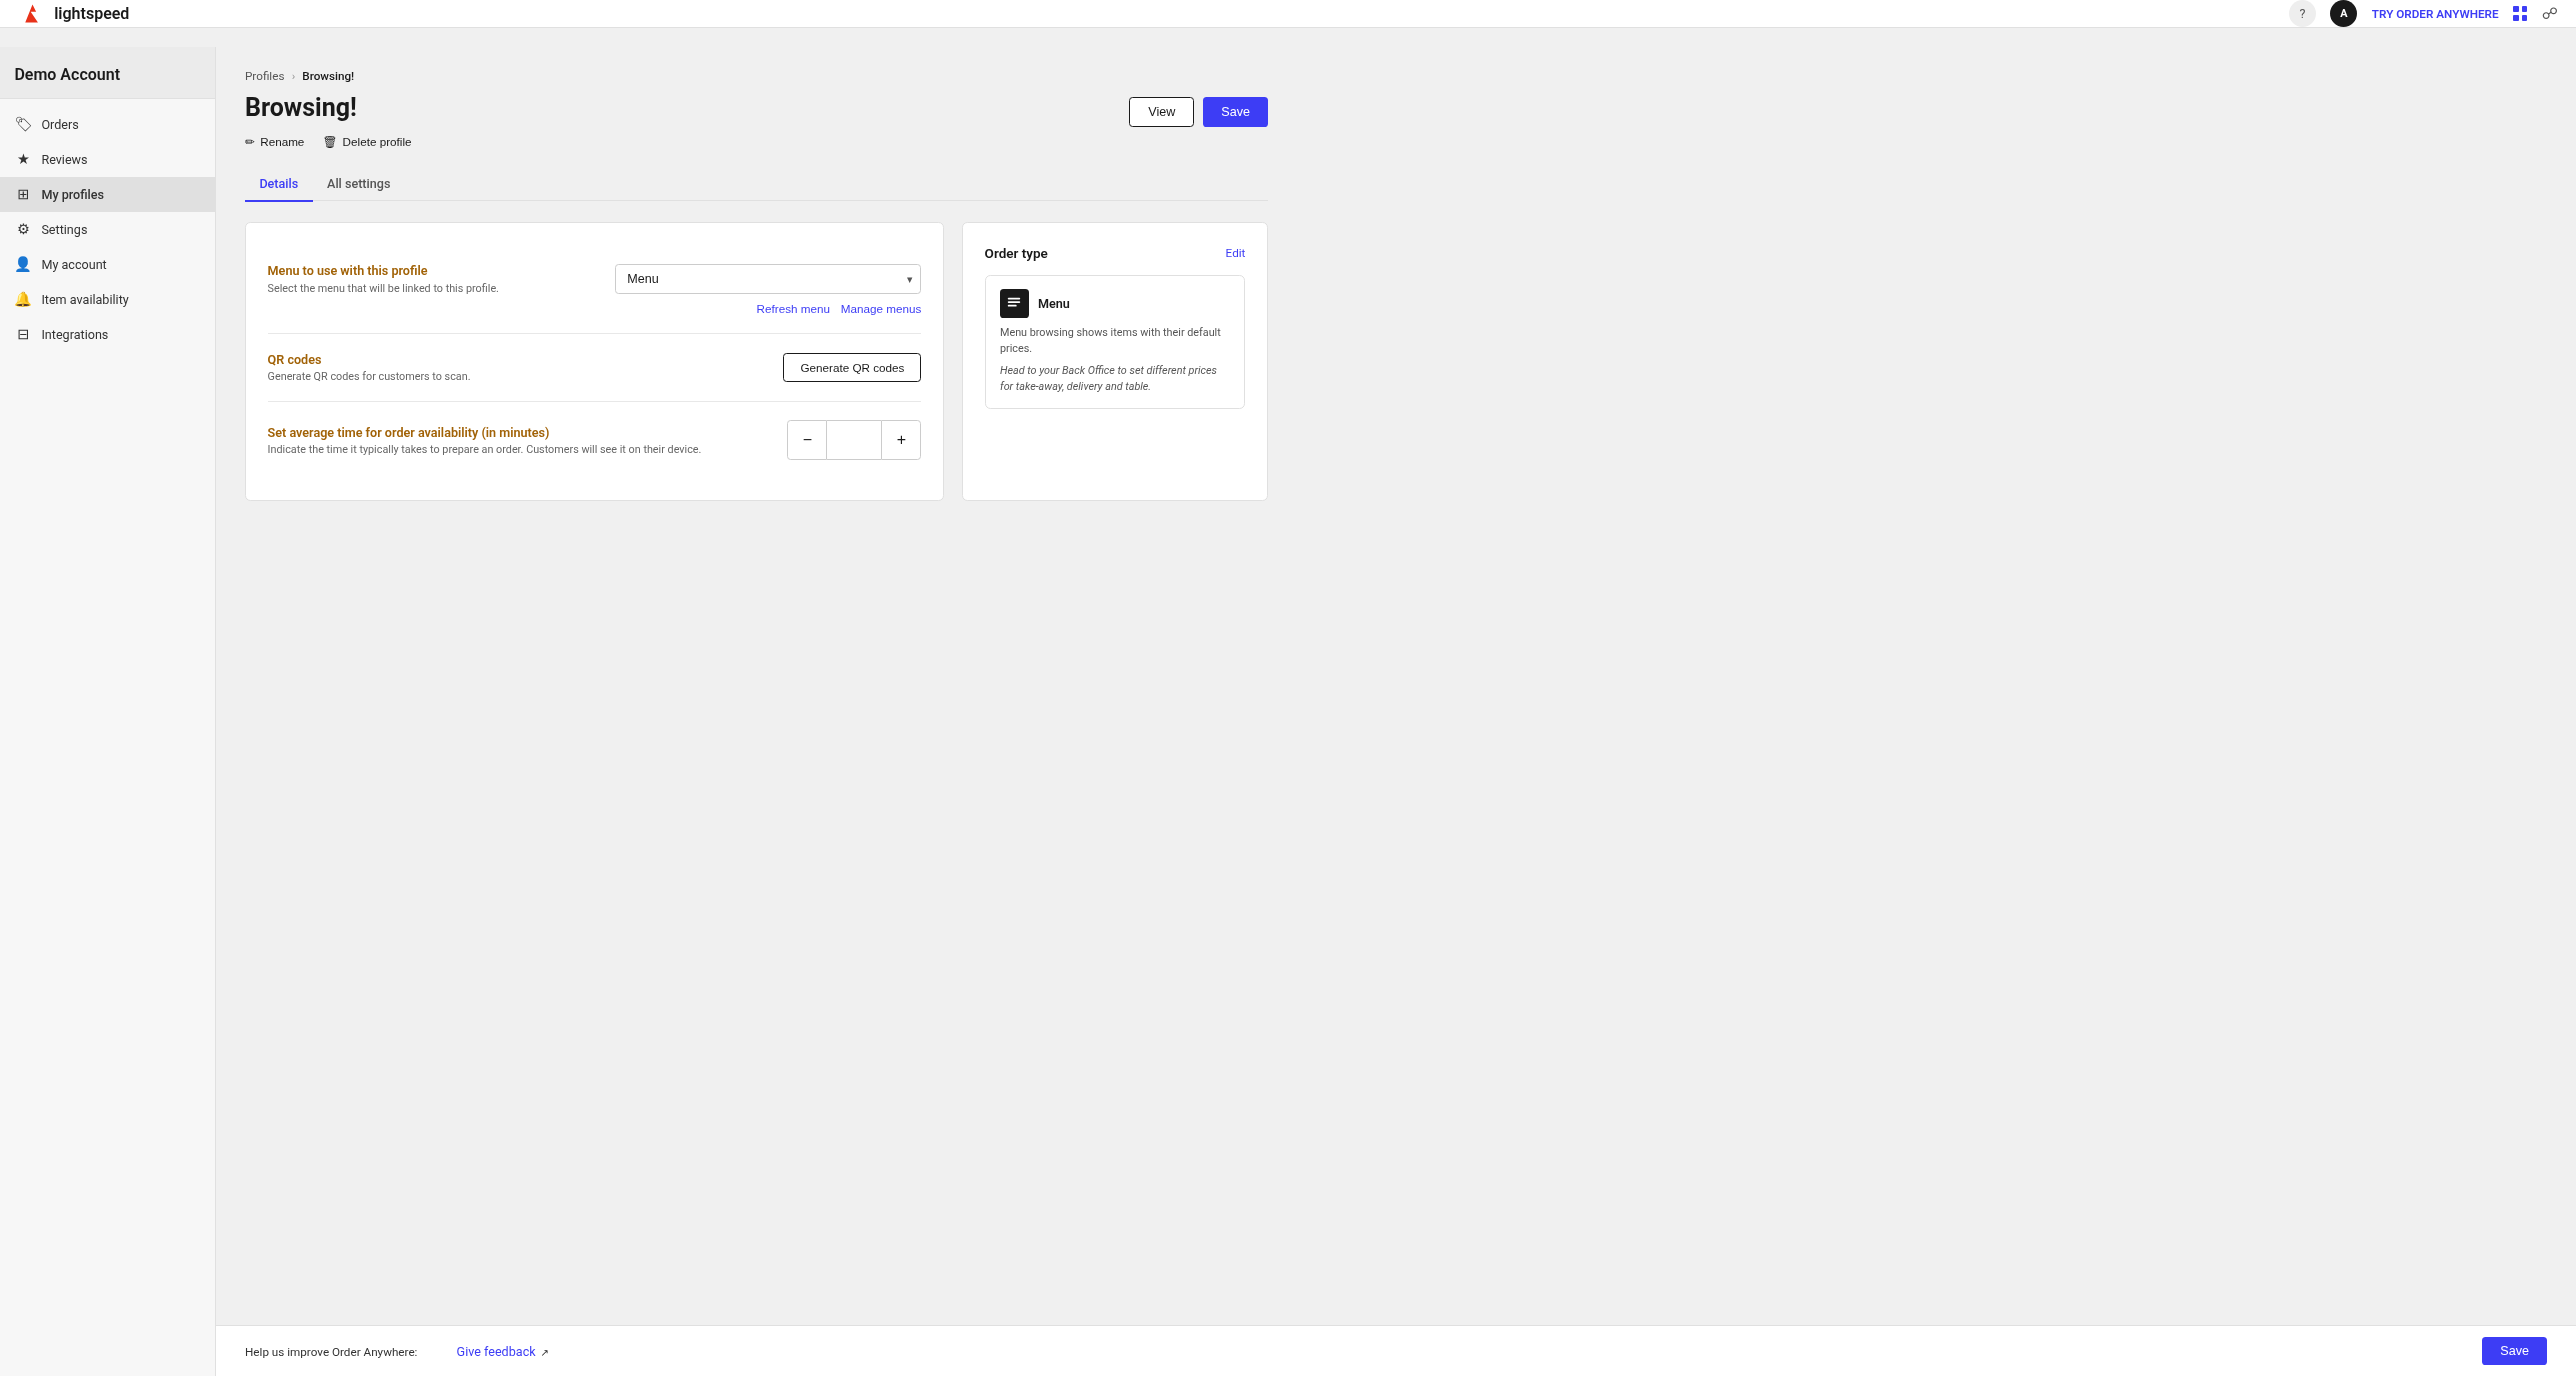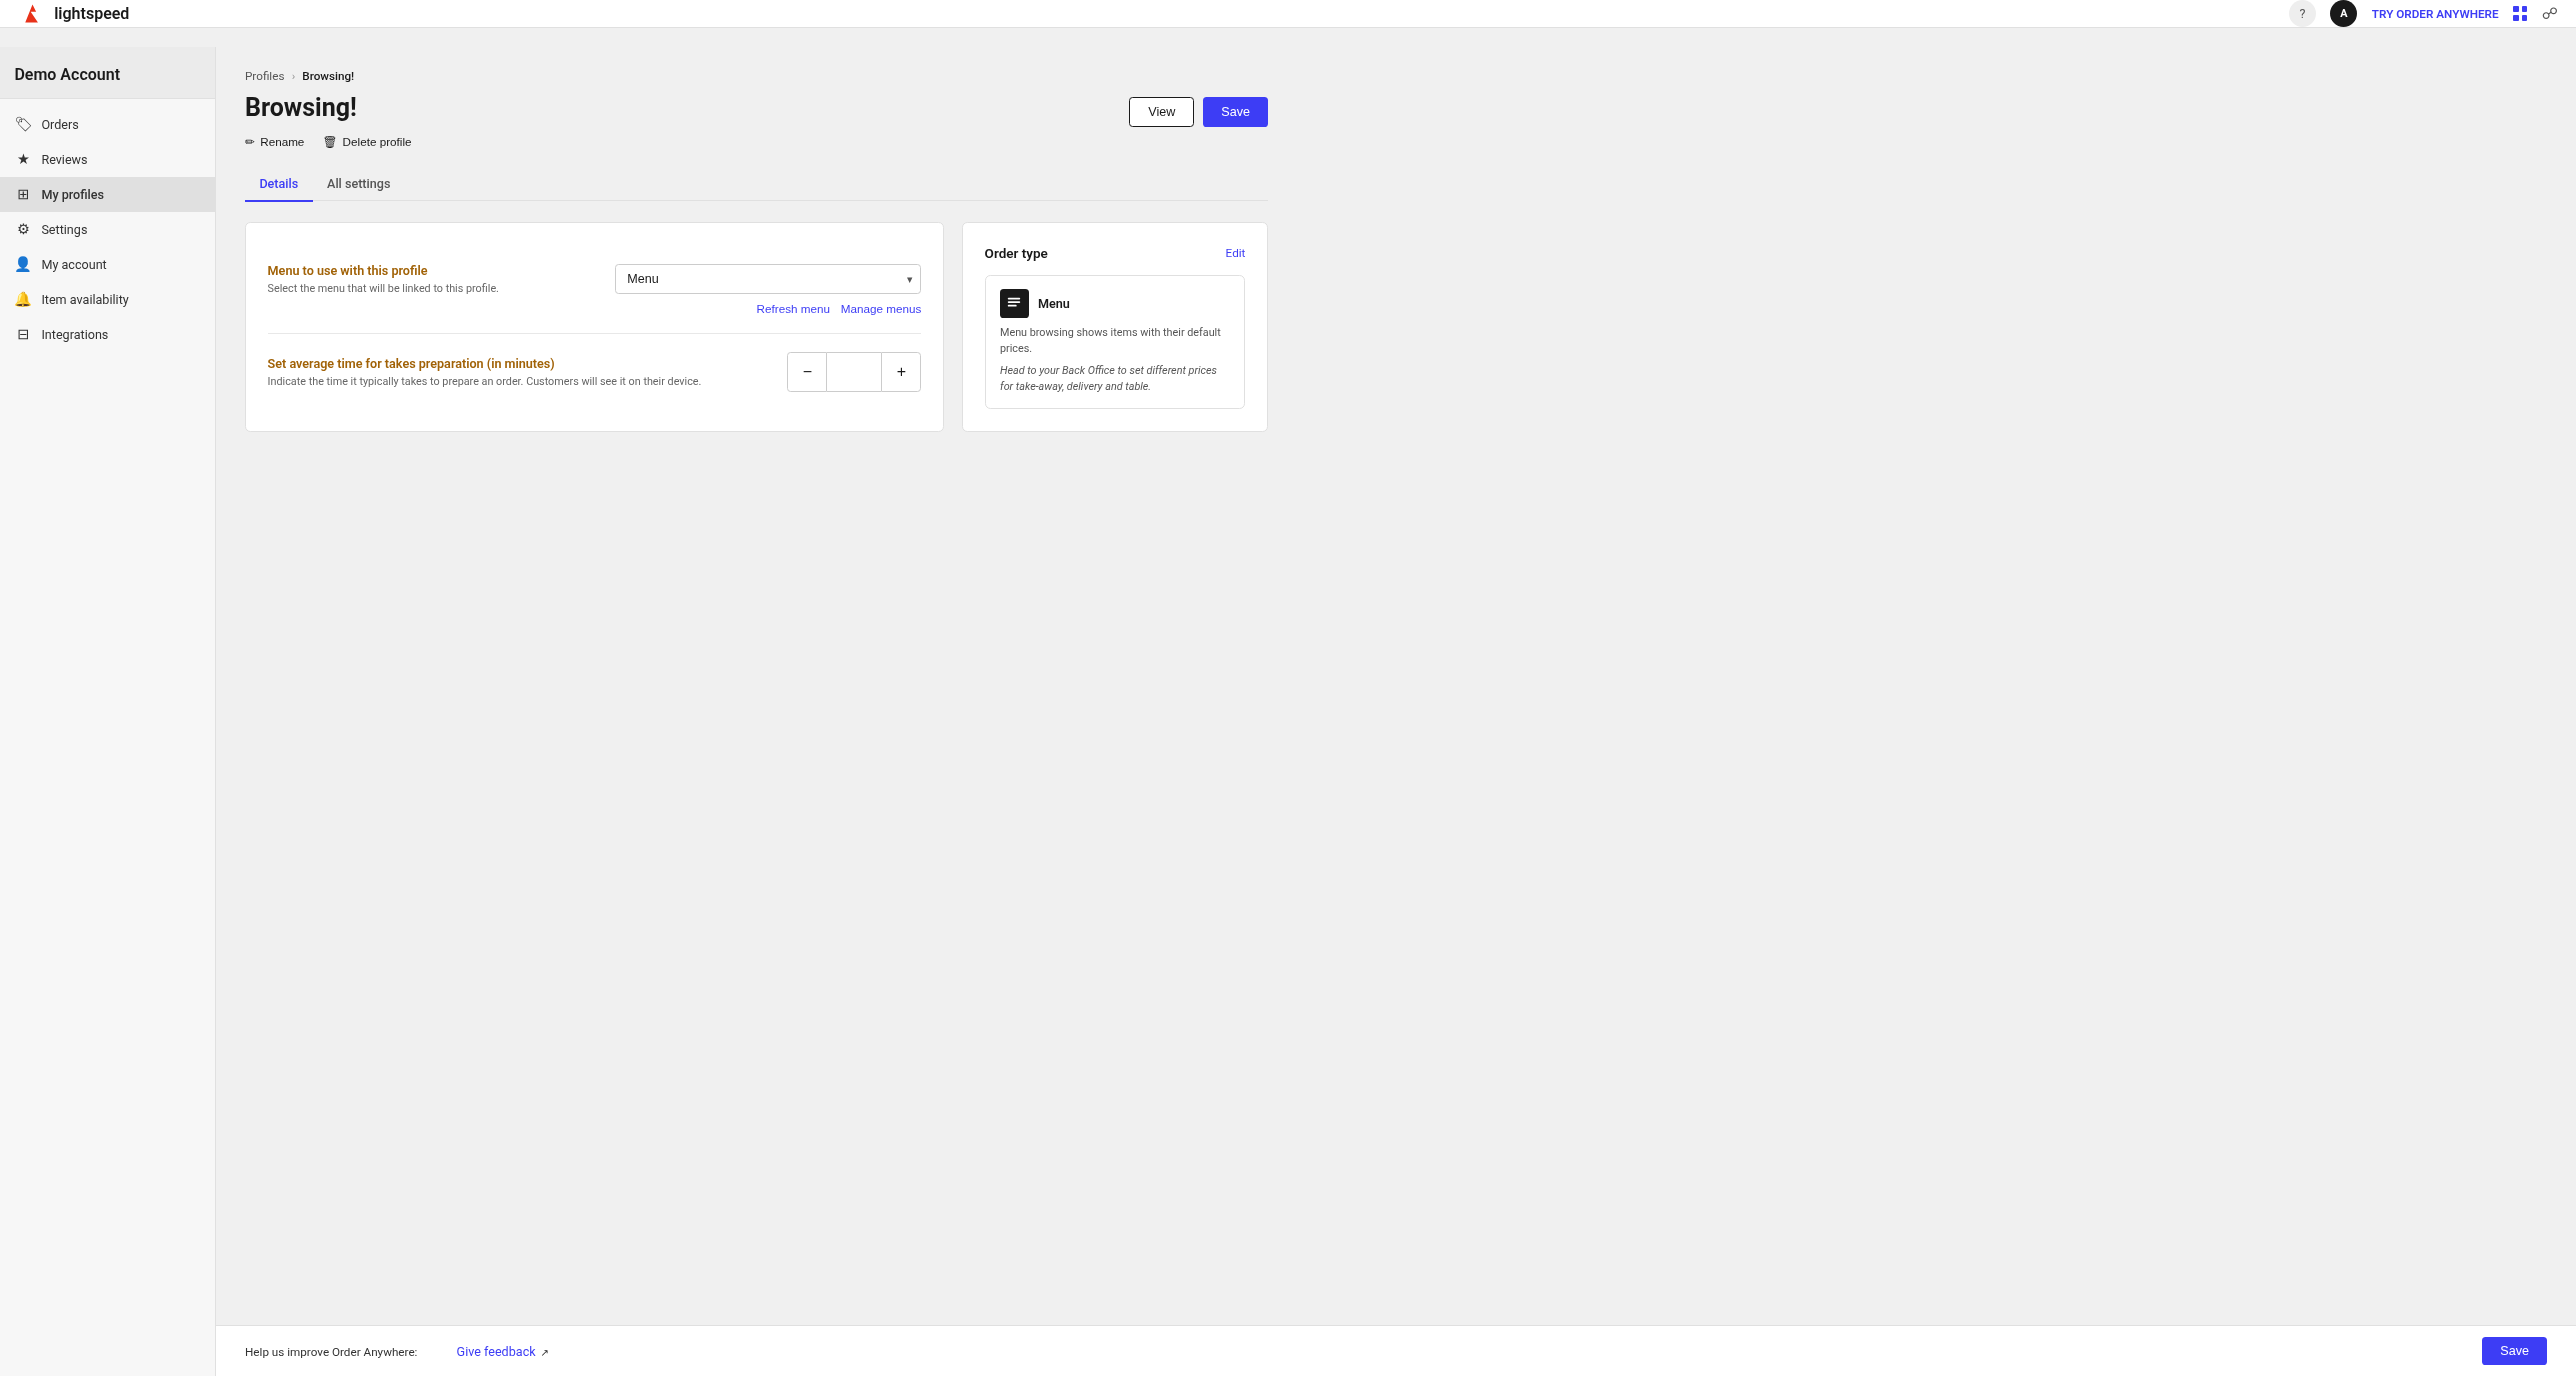--- a/index.html
+++ b/index.html
@@ -310,25 +310,34 @@
                 </select>
                 <span class="select-arrow">▾</span>
               </div>
             </div>
             <div class="refresh-manage">
               <button class="link-btn">Refresh menu</button>
               <button class="link-btn">Manage menus</button>
             </div>
           </div>
 
+          <div class="form-section">
+            <div class="qr-row">
+              <div>
+                <div class="form-label">QR codes</div>
+                <div class="form-sublabel">Generate QR codes for customers to scan.</div>
+              </div>
+              <button class="btn-generate">Generate QR codes</button>
+            </div>
+          </div>
 
           <div class="form-section">
             <div class="form-row">
               <div>
-                <div class="form-label">Set average time for takes preparation (in minutes)</div>
+                <div class="form-label">Set average time for order availability (in minutes)</div>
                 <div class="form-sublabel">Indicate the time it typically takes to prepare an order. Customers will see it on their device.</div>
               </div>
               <div class="stepper">
                 <button class="stepper-btn">−</button>
                 <input class="stepper-input" type="text" value="" style="">
                 <button class="stepper-btn">+</button>
               </div>
             </div>
           </div>
 

